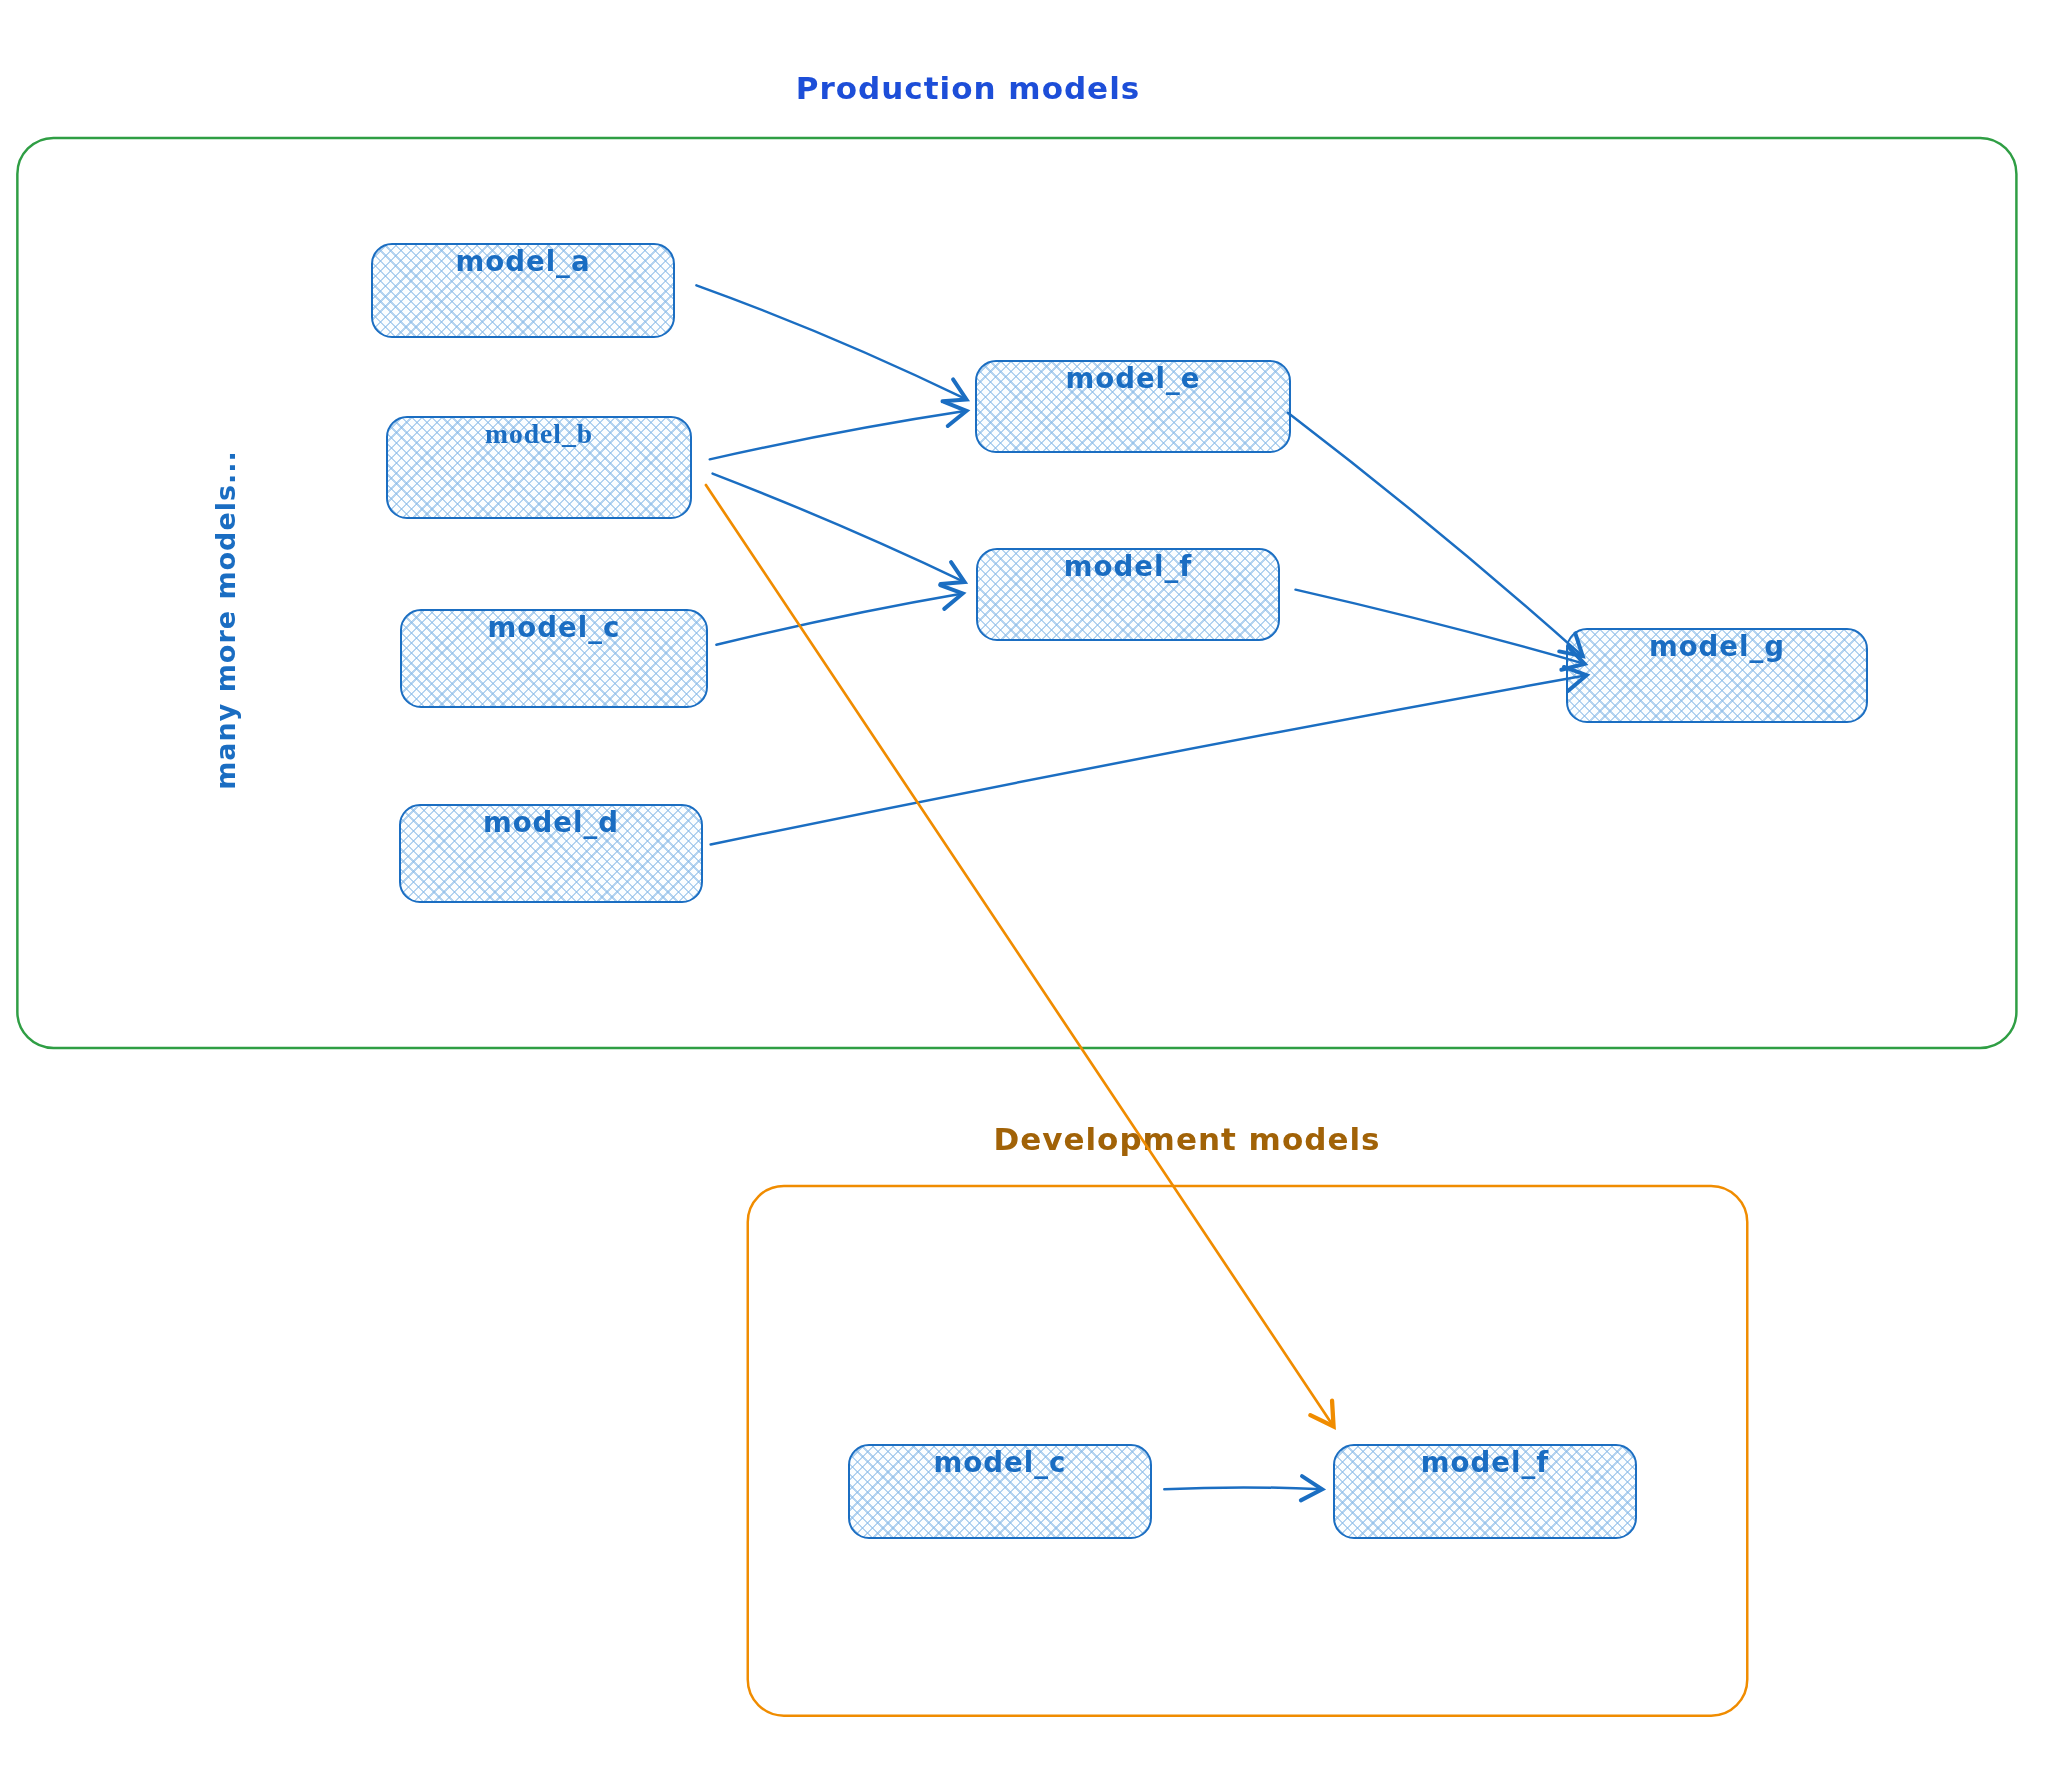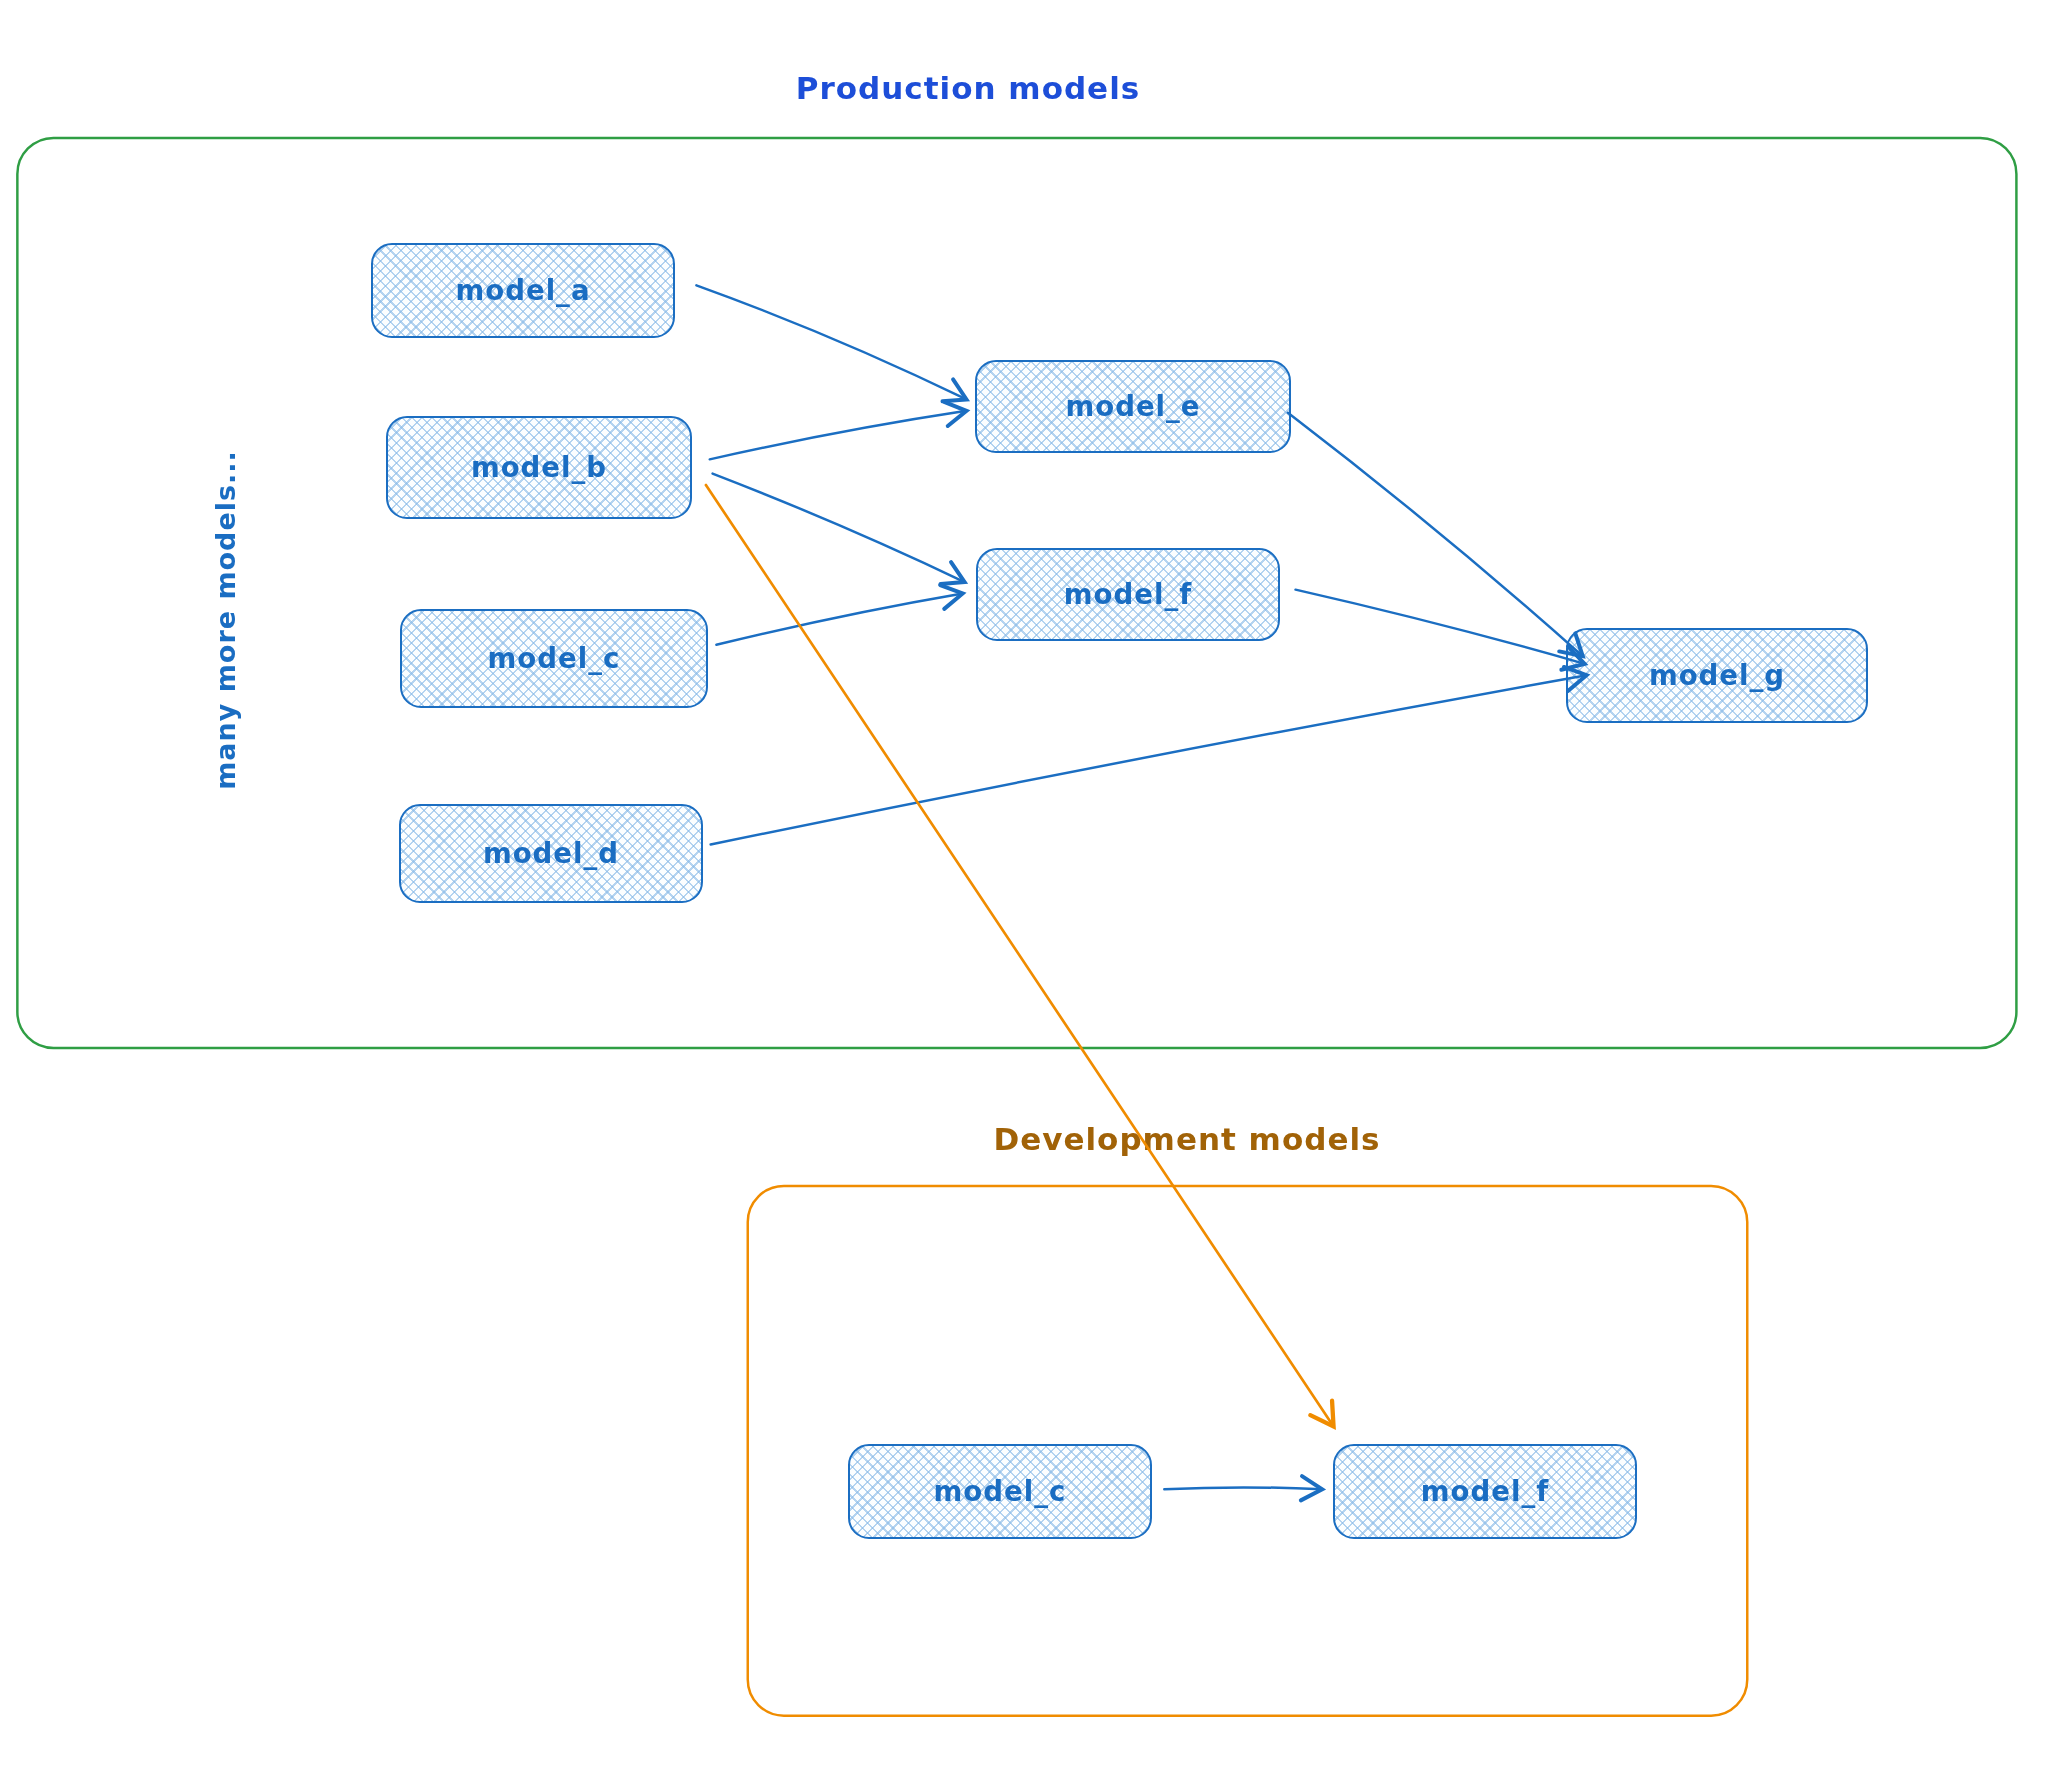--- a/index.html
+++ b/index.html
@@ -16,21 +16,21 @@
   }
   .node{
     position:absolute;
     box-sizing:border-box;
     border:2.4px solid #1b6ec2;
     border-radius:21px;
     background-color:#fcfeff;
     background-image:
       repeating-linear-gradient(45deg, rgba(137,186,231,0.62) 0 1.7px, transparent 1.7px 7.2px),
       repeating-linear-gradient(-45deg, rgba(137,186,231,0.62) 0 1.7px, transparent 1.7px 7.2px);
-    display:flex;align-items:center;justify-content:center;
+    display:flex;justify-content:center;
   }
   .node-label{
     color:#1a6dc2;
     font-size:27.6px;
     font-weight:600;
     letter-spacing:1px;
     user-select:none;
   }
   .frame-title{
     position:absolute;
@@ -58,21 +58,21 @@
 <div class="scene">
 
   <div class="frame-title green" style="left:968px;top:88px;">Production models</div>
   <div class="frame-title orange" style="left:1187px;top:1139px;">Development models</div>
 
   <div class="side-note" style="left:225px;top:620px;">many more models...</div>
 
   <div class="node" style="left:371px;top:243px;width:304px;height:95px;">
     <span class="node-label">model_a</span>
   </div>
-  <div class="node" style="left:386px;top:416px;width:306px;height:103px;">
+  <div class="node" style="left:386px;top:416px;width:306px;height:103px;font-family:Liberation Serif, serif;">
     <span class="node-label">model_b</span>
   </div>
   <div class="node" style="left:400px;top:609px;width:308px;height:99px;">
     <span class="node-label">model_c</span>
   </div>
   <div class="node" style="left:399px;top:804px;width:304px;height:99px;">
     <span class="node-label">model_d</span>
   </div>
   <div class="node" style="left:975px;top:360px;width:316px;height:93px;">
     <span class="node-label">model_e</span>

